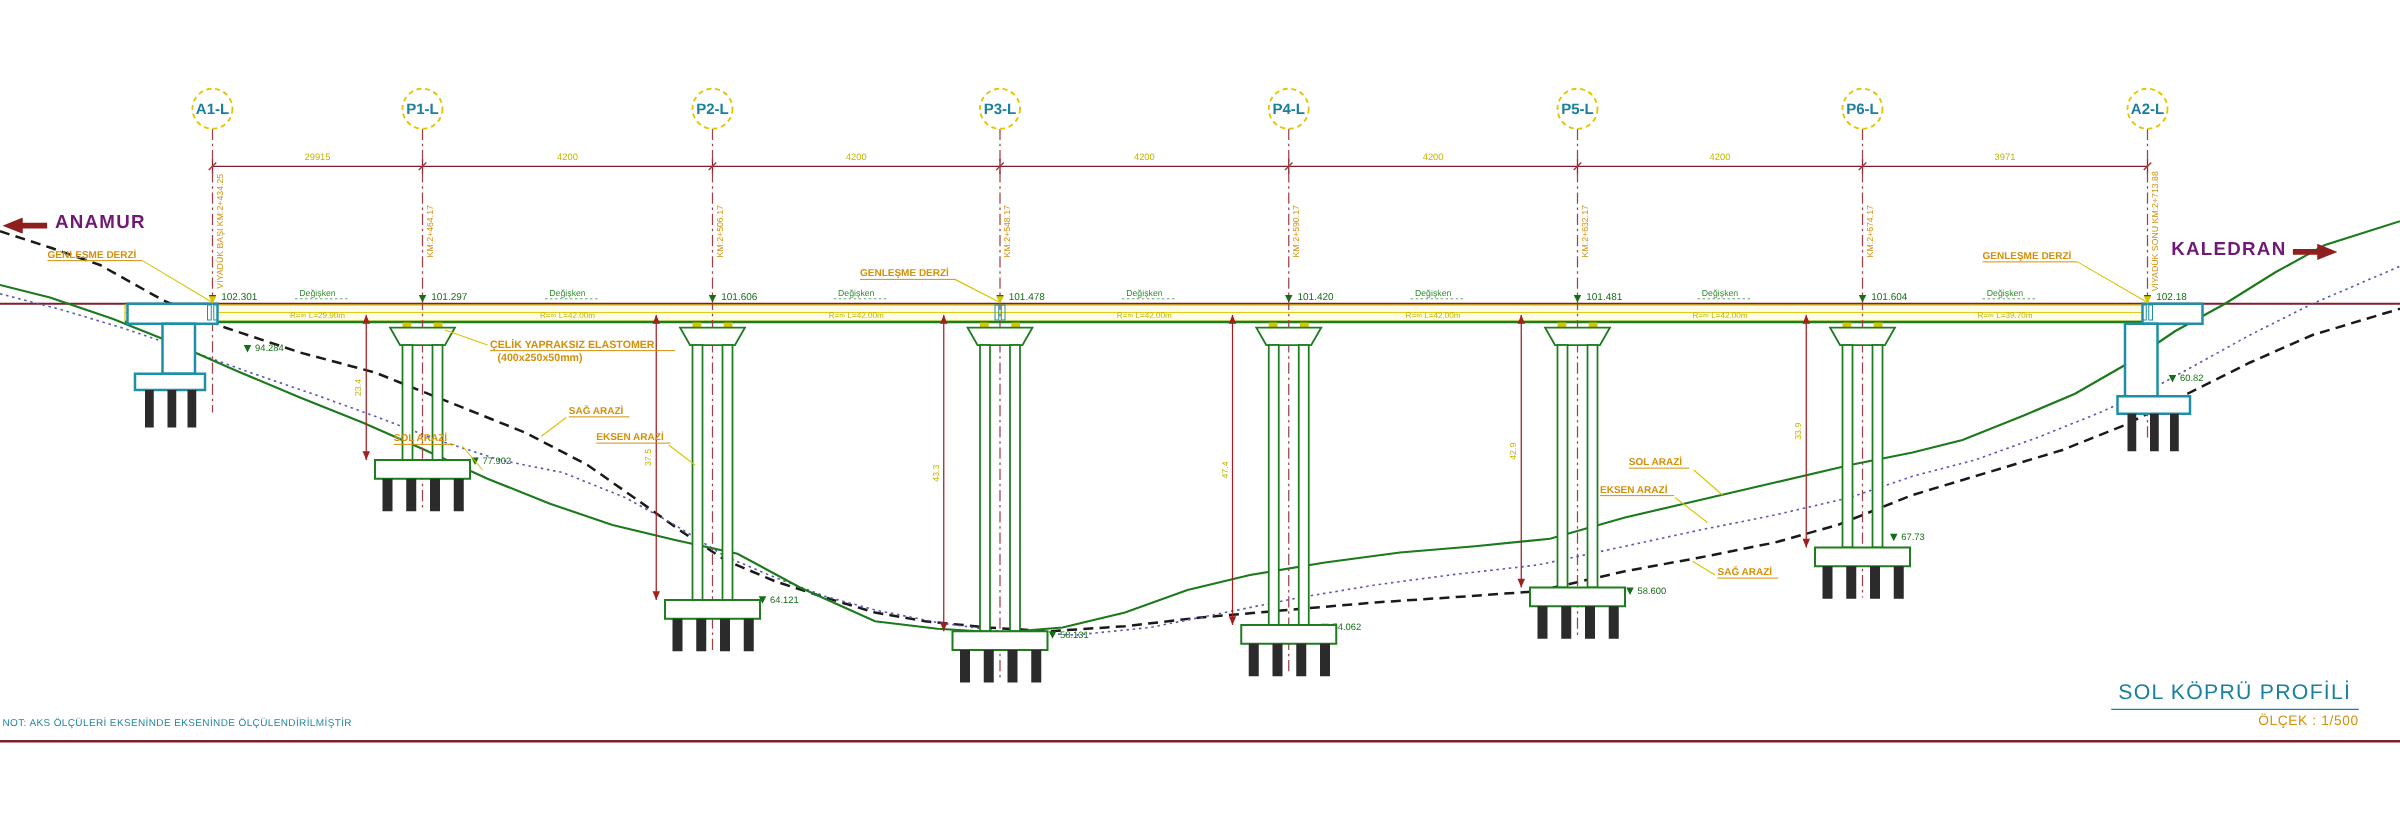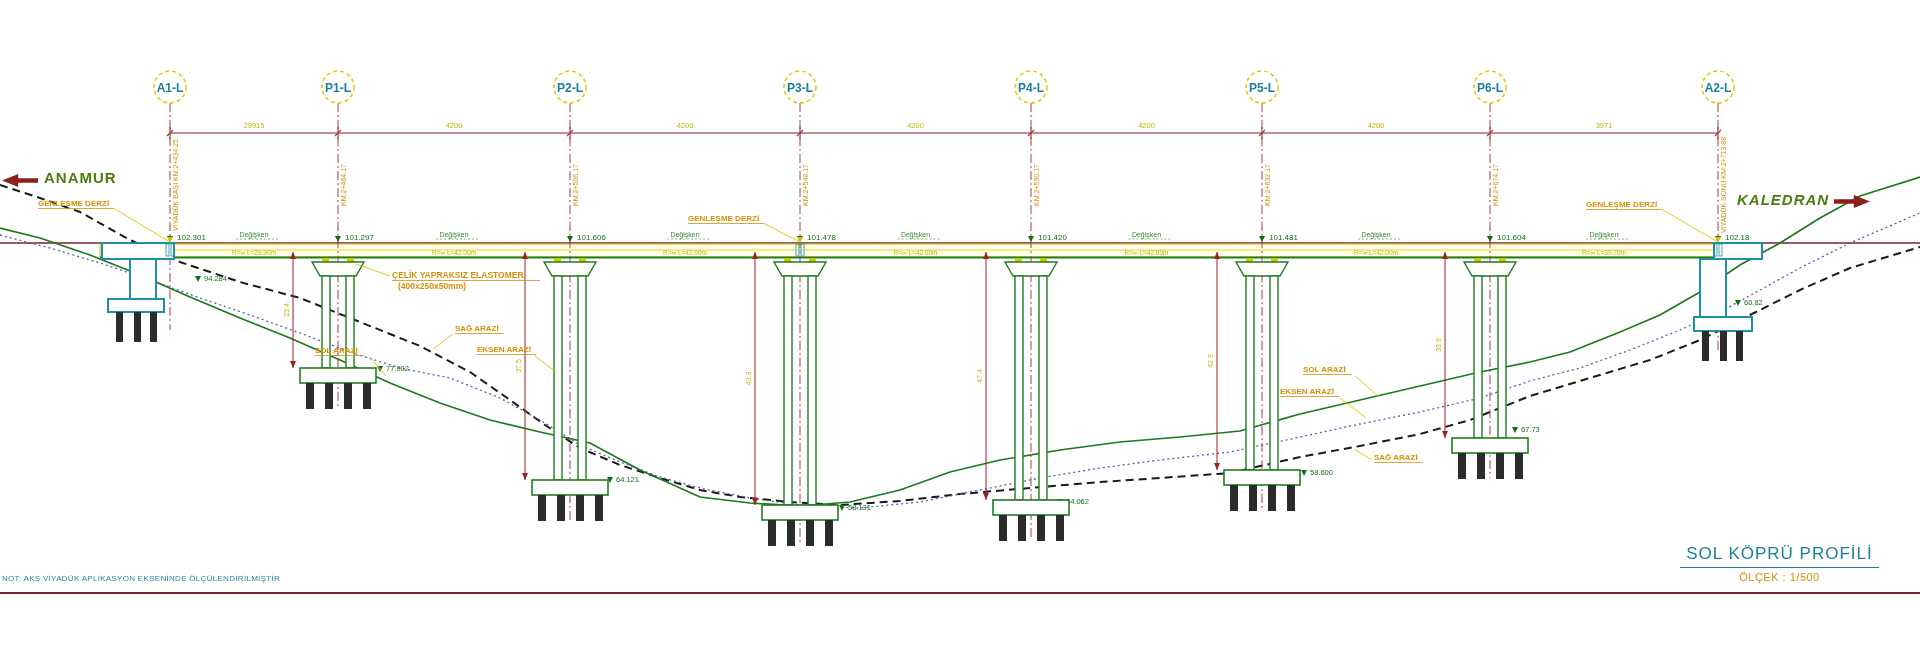--- a/index.html
+++ b/index.html
@@ -1,24 +1,24 @@
 <!DOCTYPE html>
 <html><head>
 <meta charset="utf-8">
 <style>
   html,body{margin:0;padding:0;background:#fff;}
   body{font-family:"Liberation Sans",sans-serif;}
   .canvas{position:relative;width:1920px;height:654px;background:#ffffff;overflow:hidden;}
   svg{position:absolute;left:0;top:0;}
   svg text{font-family:"Liberation Sans",sans-serif;}
-  .dest{position:absolute;color:#4d7c0f;font-weight:bold;font-size:15px;letter-spacing:1px;}
+  .dest{position:absolute;color:#701a75;font-weight:bold;font-size:15px;letter-spacing:1px;}
   .arrow{position:absolute;background:#8e1f1f;width:36px;height:13px;}
   .arrow-left{clip-path:polygon(0 50%,45% 0,45% 32%,100% 32%,100% 68%,45% 68%,45% 100%);}
   .arrow-right{clip-path:polygon(100% 50%,55% 0,55% 32%,0 32%,0 68%,55% 68%,55% 100%);}
-  .titleblock{position:absolute;left:1672px;top:544px;width:215px;text-align:center;}
+  .titleblock{position:absolute;left:1672px;top:544px;width:215px;text-align:right;}
   .titleblock .t{color:#1b7f9e;font-size:17px;letter-spacing:1px;border-bottom:1.5px solid #1b7f9e;display:inline-block;padding:0 6px 3px 6px;}
   .titleblock .s{color:#d4900a;font-size:11px;margin-top:3px;letter-spacing:0.5px;}
   .note{position:absolute;left:2px;top:574px;color:#2286a2;font-size:8px;letter-spacing:0.3px;}
 </style>
 </head>
 <body>
 
 <div class="canvas">
   <svg id="dwg" width="1920" height="654" viewBox="0 0 1920 654">
       <line x1="0" y1="593" x2="1920" y2="593" stroke="#7e1f2e" stroke-width="2"></line>
@@ -328,22 +328,22 @@
       <g>
         <text x="1374" y="460" font-size="8" font-weight="bold" fill="#d4900a">SAĞ ARAZİ</text>
         <line x1="1374" y1="462.5" x2="1422.6" y2="462.5" stroke="#d4900a" stroke-width="0.8"></line>
         <line x1="1372" y1="460" x2="1354" y2="449" stroke="#d9c400" stroke-width="0.9"></line>
       </g>
     </svg>
 
   <span class="arrow arrow-left" style="left:2px;top:174px;"></span>
   <div class="dest" style="left:44px;top:169px;">ANAMUR</div>
 
-  <div class="dest" style="left:1737px;top:191px;font-style:italic;">KALEDRAN</div>
+  <div class="dest" style="left:1737px;top:191px;">KALEDRAN</div>
   <span class="arrow arrow-right" style="left:1834px;top:195px;"></span>
 
   <div class="titleblock">
     <div class="t">SOL KÖPRÜ PROFİLİ</div>
     <div class="s">ÖLÇEK : 1/500</div>
   </div>
 
-  <div class="note">NOT: AKS VİYADÜK APLİKASYON EKSENİNDE ÖLÇÜLENDİRİLMİŞTİR</div>
+  <div class="note">NOT: AKS ÖLÇÜLERİ EKSENİNDE EKSENİNDE ÖLÇÜLENDİRİLMİŞTİR</div>
 </div>
 
 </body></html>

